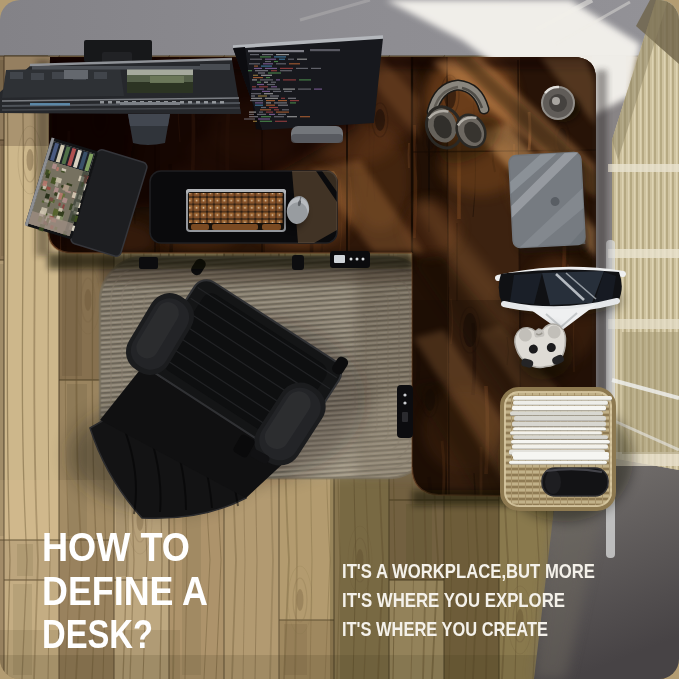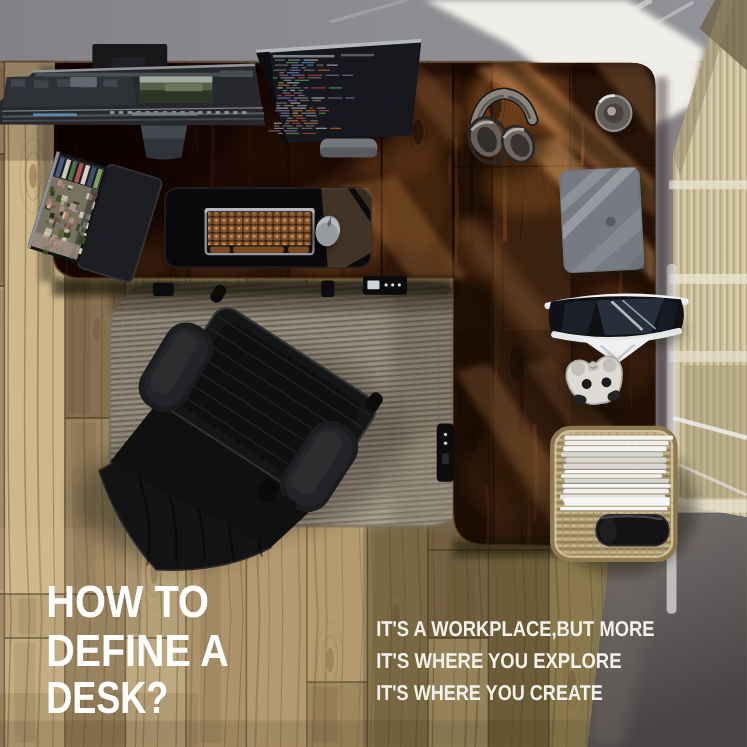--- a/index.html
+++ b/index.html
@@ -1,13 +1,13 @@
 <!DOCTYPE html>
 <html><head><meta charset="utf-8"><title>desk</title>
-<style>html,body{margin:0;padding:0;background:#b39c72;} #stage{width:679px;height:679px;overflow:hidden;position:relative;}</style>
+<style>html,body{margin:0;padding:0;background:#b39c72;} #stage{width:679px;height:679px;overflow:hidden;position:relative;border-radius:20px;}</style>
 </head><body>
 
 <div id="stage">
 <svg width="679" height="679" viewBox="0 0 679 679">
 
 <defs>
   <linearGradient id="wallg" x1="0" y1="0" x2="1" y2="0">
     <stop offset="0" stop-color="#838287"></stop>
     <stop offset="0.5" stop-color="#8d8c91"></stop>
     <stop offset="1" stop-color="#939297"></stop>

